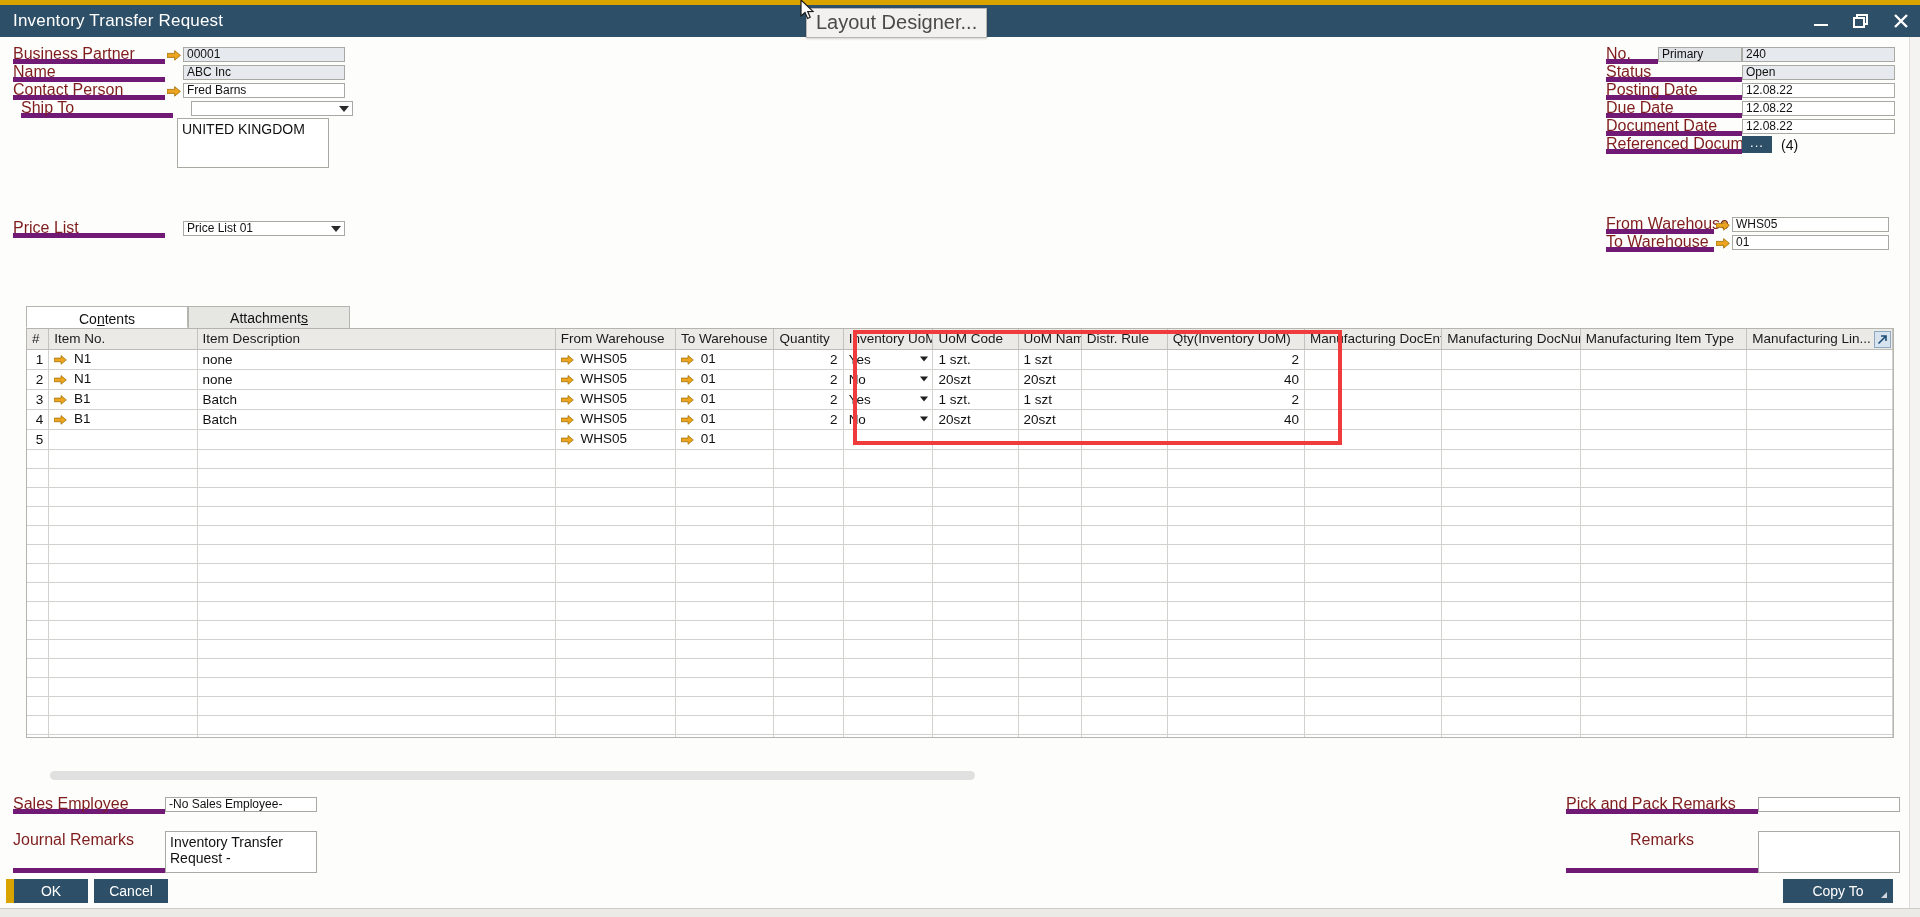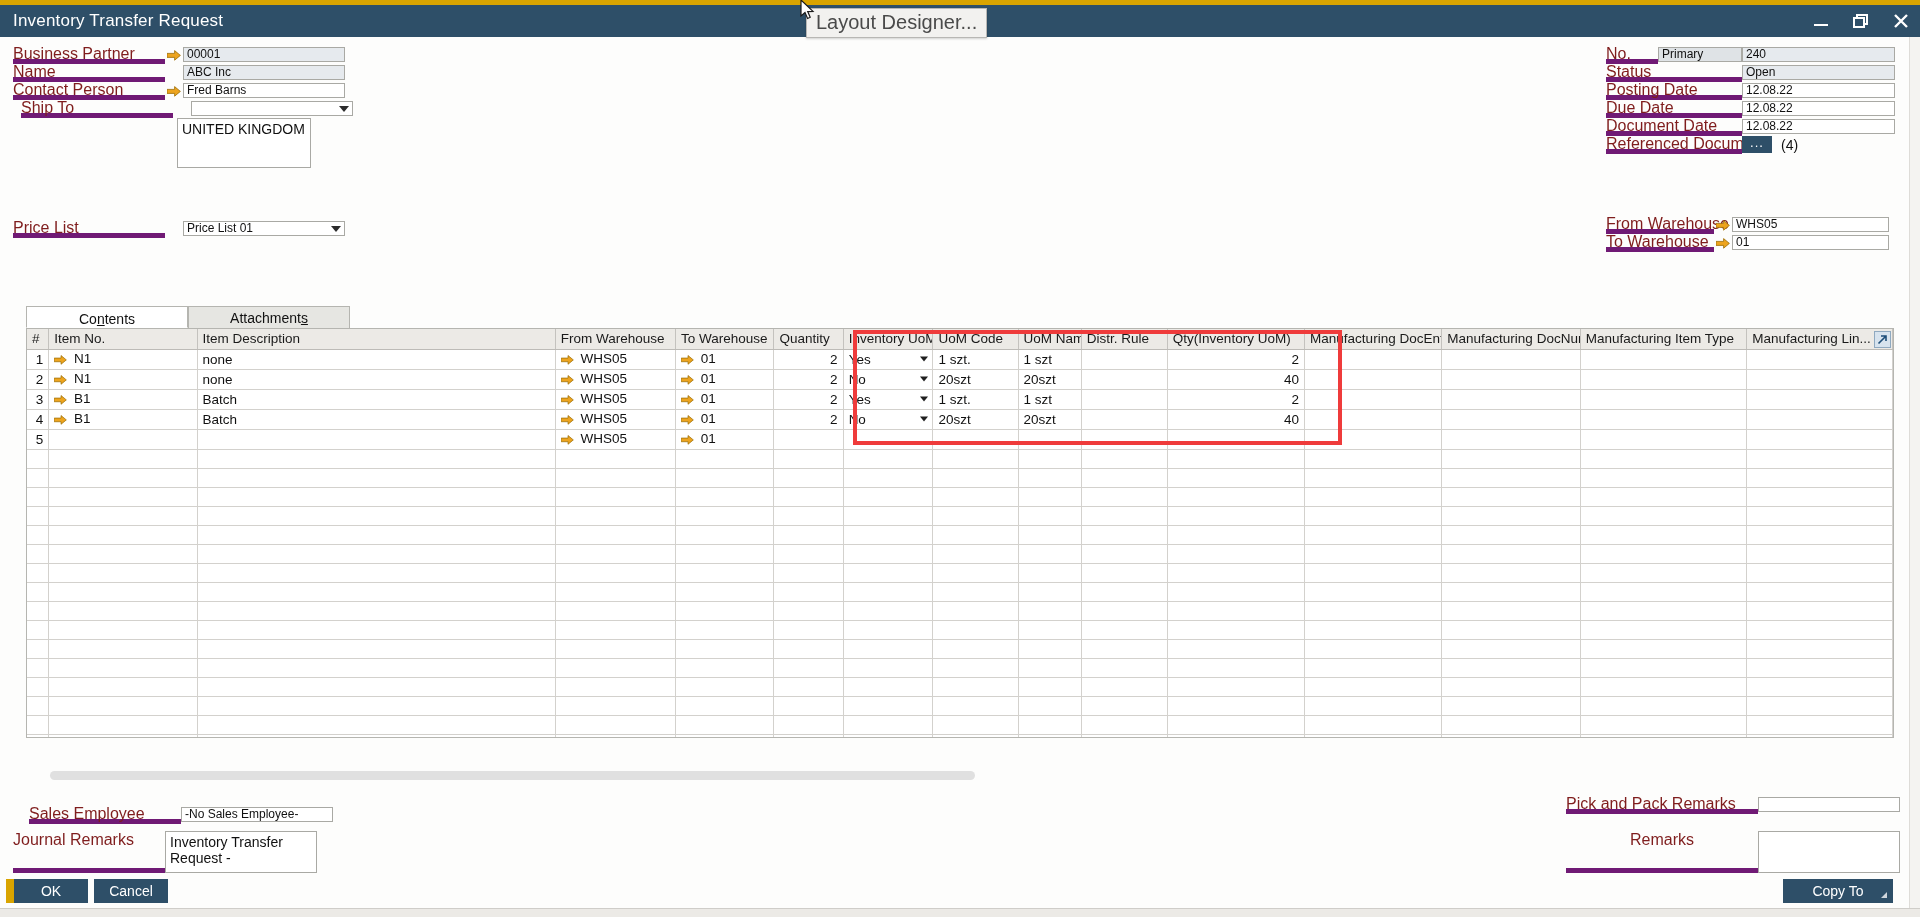--- a/index.html
+++ b/index.html
@@ -227,21 +227,21 @@
 
     <div class="fld" style="left:21px; top:62px;">
       <span class="lbl" style="width:152px;">Ship To</span>
       <span class="arrowlink"></span>
       <span class="inp combo" style="width:162px;">
         <span></span>
         <span class="caret"></span>
       </span>
     </div>
 
-    <div class="memo" style="position:absolute; left:177px; top:81px; width:134px; height:50px;">UNITED KINGDOM</div>
+    <div class="memo" style="position:absolute; left:177px; top:81px; width:152px; height:50px;">UNITED KINGDOM</div>
 
     <div class="fld" style="left:13px; top:182px;">
       <span class="lbl" style="width:152px;">Price List</span>
       <span class="arrowlink"></span>
       <span class="inp combo" style="width:162px;">
         <span>Price List 01</span>
         <span class="caret"></span>
       </span>
     </div>
 
@@ -740,21 +740,21 @@
       </svg>
     </div>
   </div>
 
   <div class="hscroll"></div>
 
   <div class="redbox"></div>
 
   <div class="footer">
 
-    <div class="fld" style="left:13px; top:20px;margin-left:16px;">
+    <div class="fld" style="left:13px; top:10px;">
       <span class="lbl" style="width:152px;">Sales Employee</span>
       <span class="inp" style="width:152px;">-No Sales Employee-</span>
     </div>
 
     <div class="fld" style="left:13px; top:46px; align-items:flex-start; height:42px;">
       <span class="lbl" style="width:152px; height:42px; line-height:18px;">Journal Remarks</span>
       <span class="memo" style="width:152px; height:42px; display:block;">Inventory Transfer Request -</span>
     </div>
 
     <div class="fld" style="left:1566px; top:10px;">

